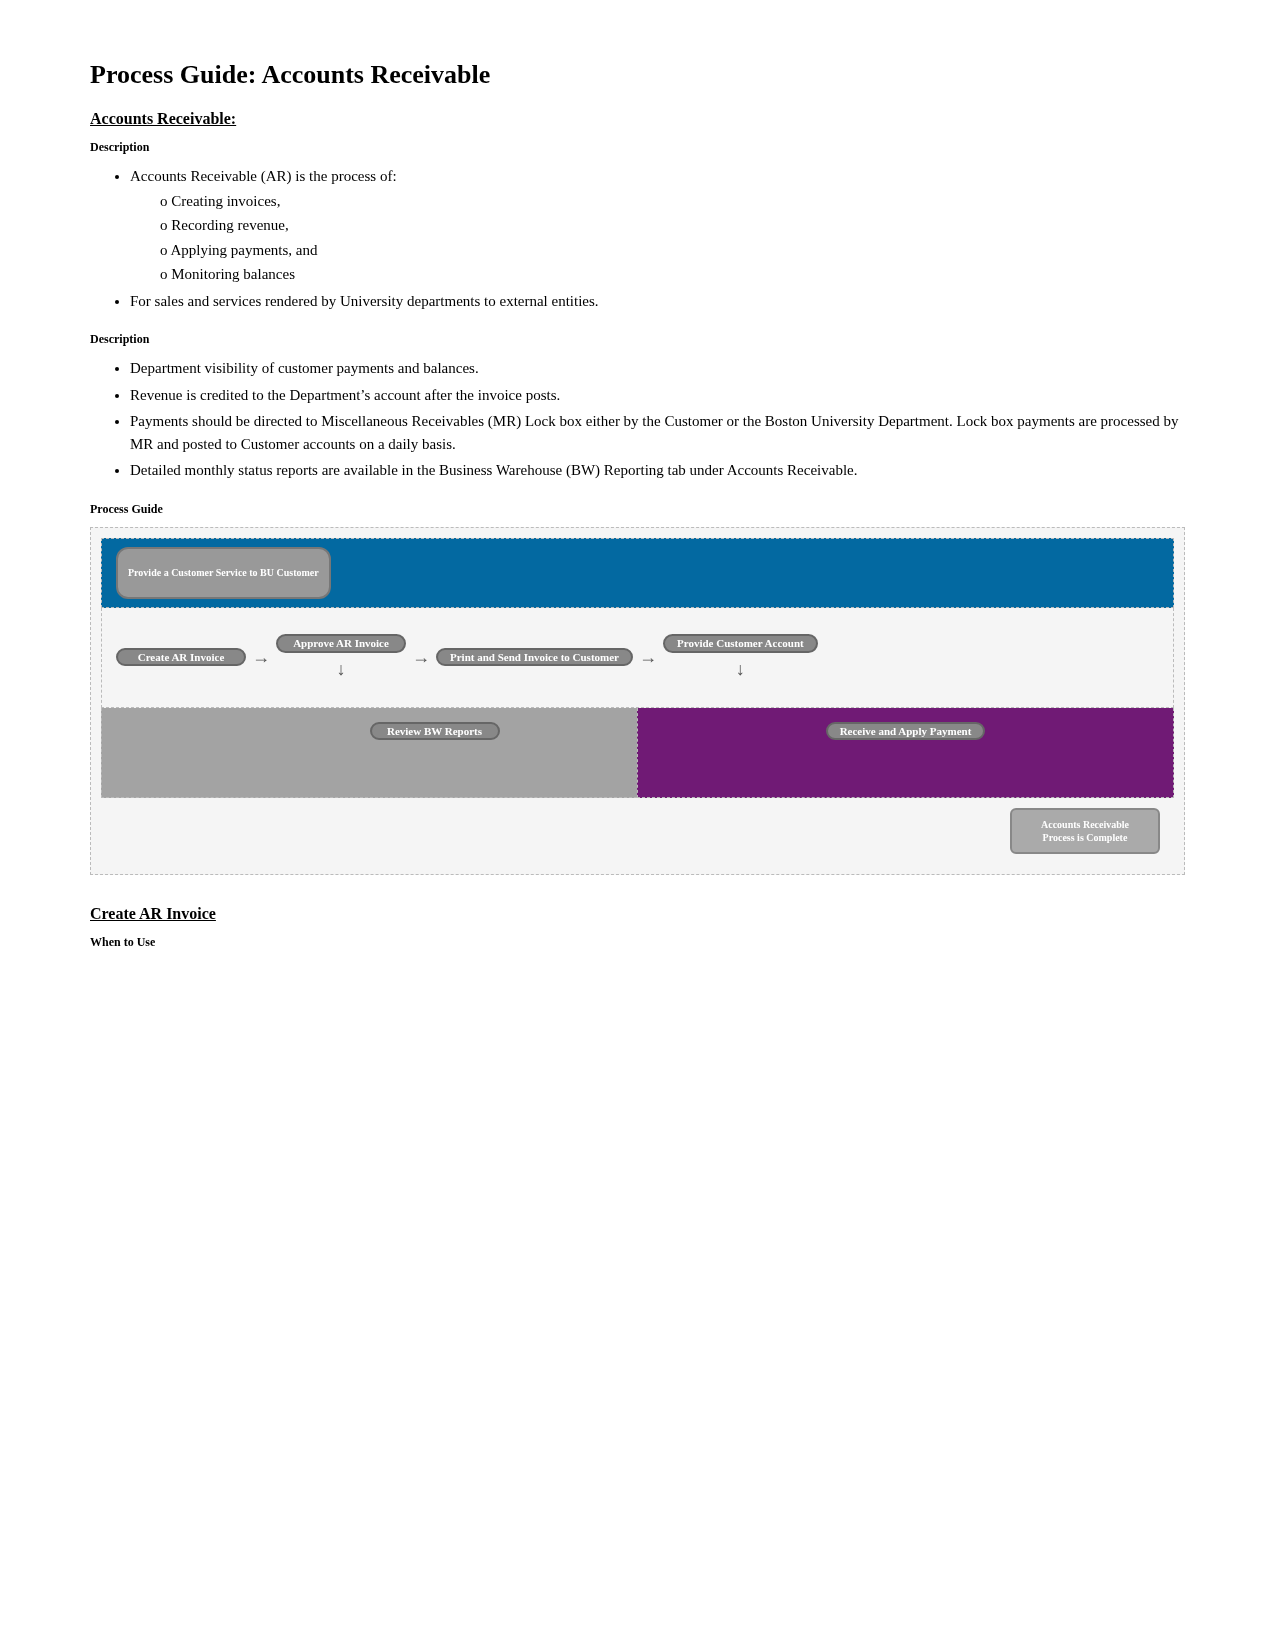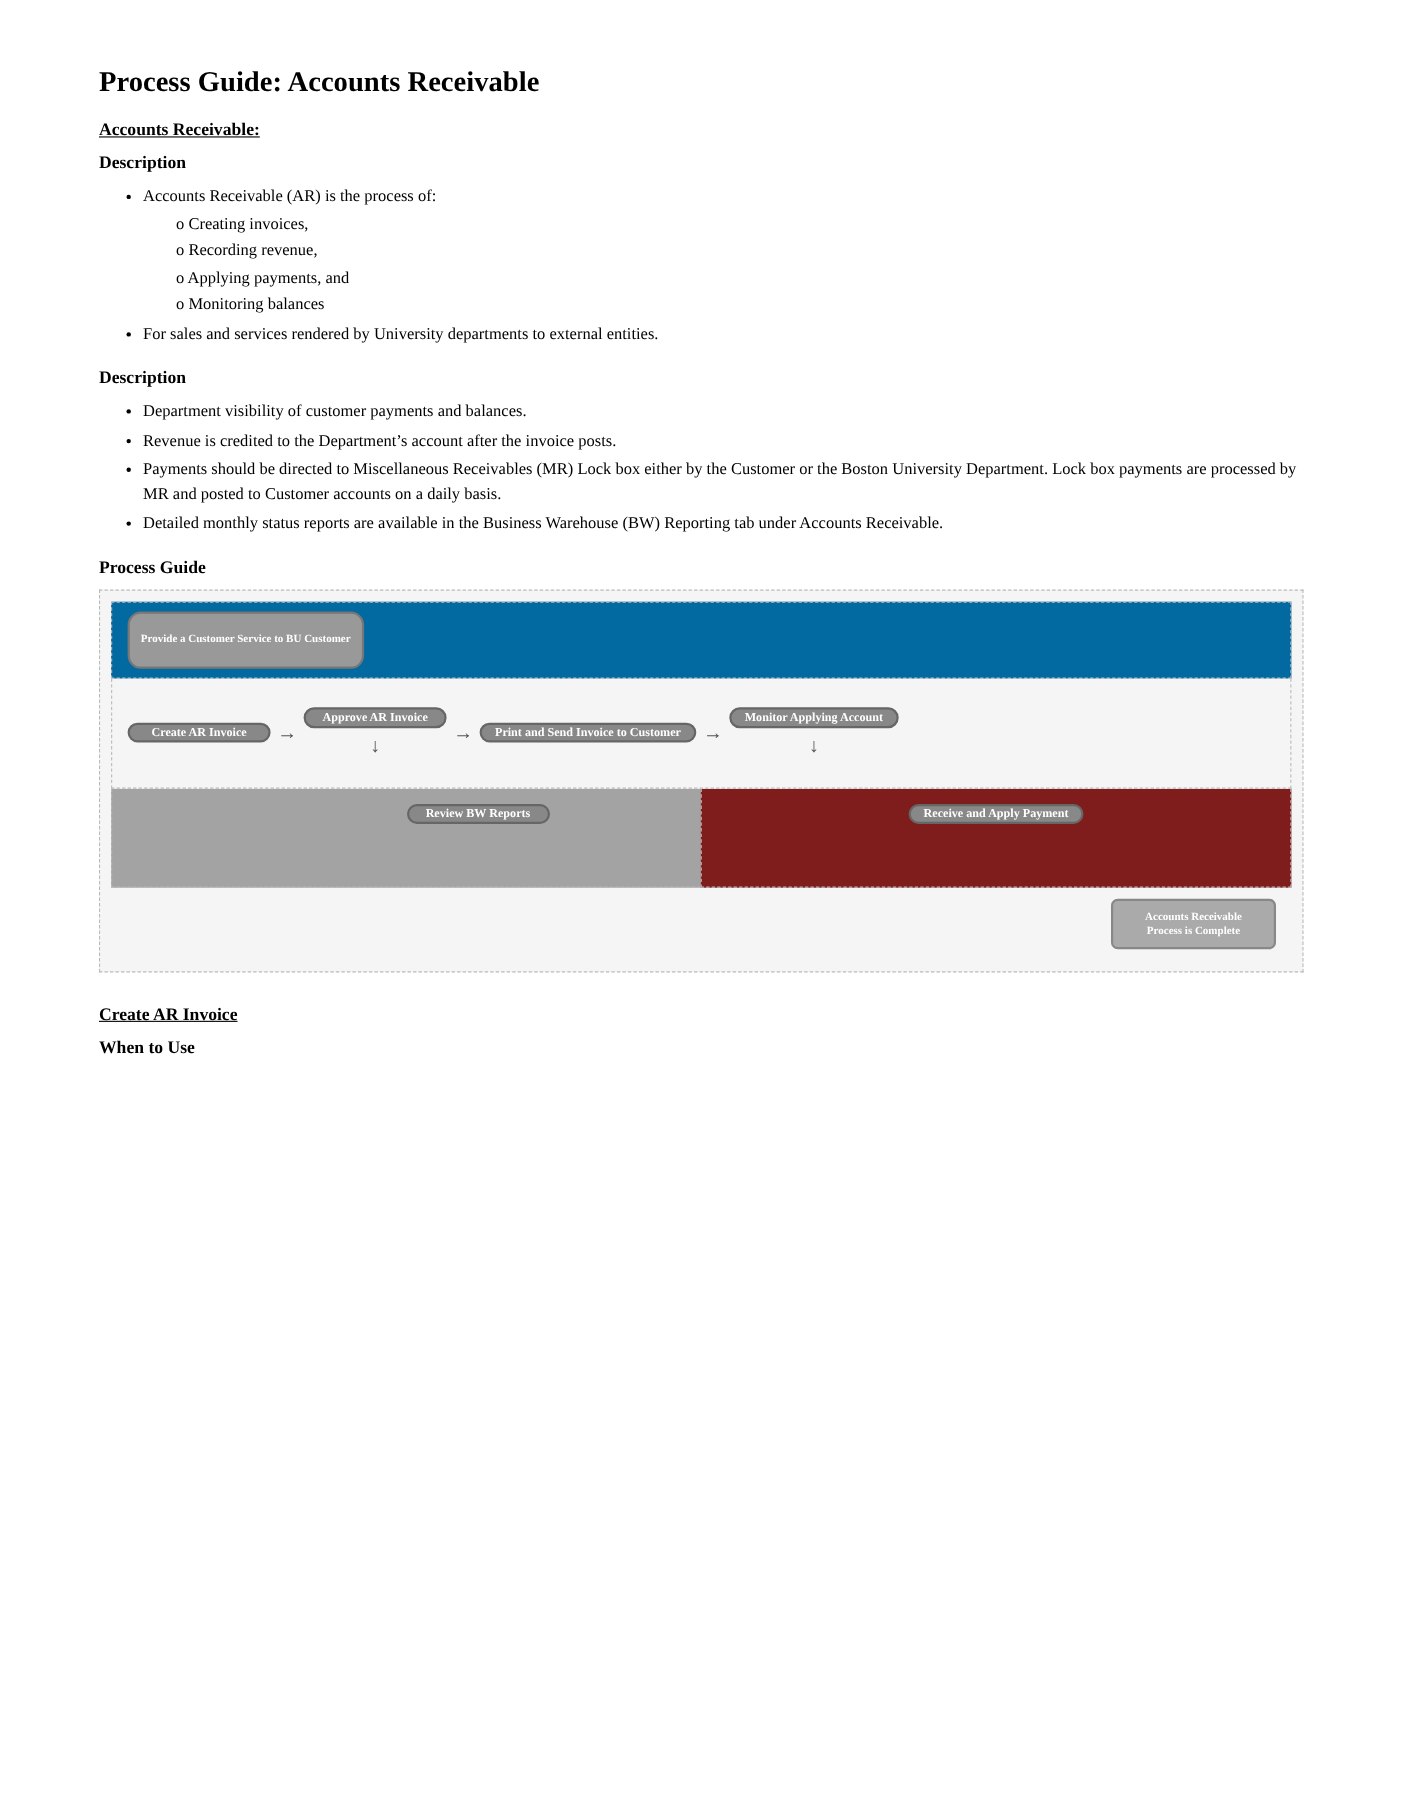--- a/index.html
+++ b/index.html
@@ -25,21 +25,21 @@
     }
 
     .section-heading {
       font-size: 16px;
       font-weight: bold;
       text-decoration: underline;
       margin-bottom: 12px;
     }
 
     .sub-heading {
-      font-size: 16px;
+      font-size: 12px;
       font-weight: bold;
       margin-bottom: 10px;
     }
 
     ul.main-list {
       list-style-type: disc;
       margin-left: 40px;
       margin-bottom: 14px;
     }
 
@@ -181,21 +181,21 @@
 
     .bottom-lane-right {
       border: 1px dashed #bbb;
       border-top: none;
       flex: 1;
       padding: 14px 14px;
       display: flex;
       flex-direction: column;
       align-items: center;
       min-height: 90px;
-      background: #7f1d1d;
+      background: #701a75;
     }
 
     .below-diagram {
       display: flex;
       justify-content: flex-end;
       padding: 10px 14px;
     }
 
     
     .bottom-section {
@@ -278,21 +278,21 @@
       <div class="node-col">
         <div class="node-box" style="min-width:140px;">
           <span>Print and Send Invoice to Customer</span>
         </div>
       </div>
 
       <div class="arrow-right">→</div>
 
       <div class="node-col">
         <div class="node-box" style="min-width:130px;">
-          <span>Monitor Applying Account</span>
+          <span>Provide Customer Account</span>
         </div>
 
         <div style="margin-top:6px; font-size:18px; color:#555;">↓</div>
       </div>
     </div>
 
     <div class="bottom-lane-container">
 
       <div class="bottom-lane-left">
         <div style="width:130px; margin-left: 130px;">

